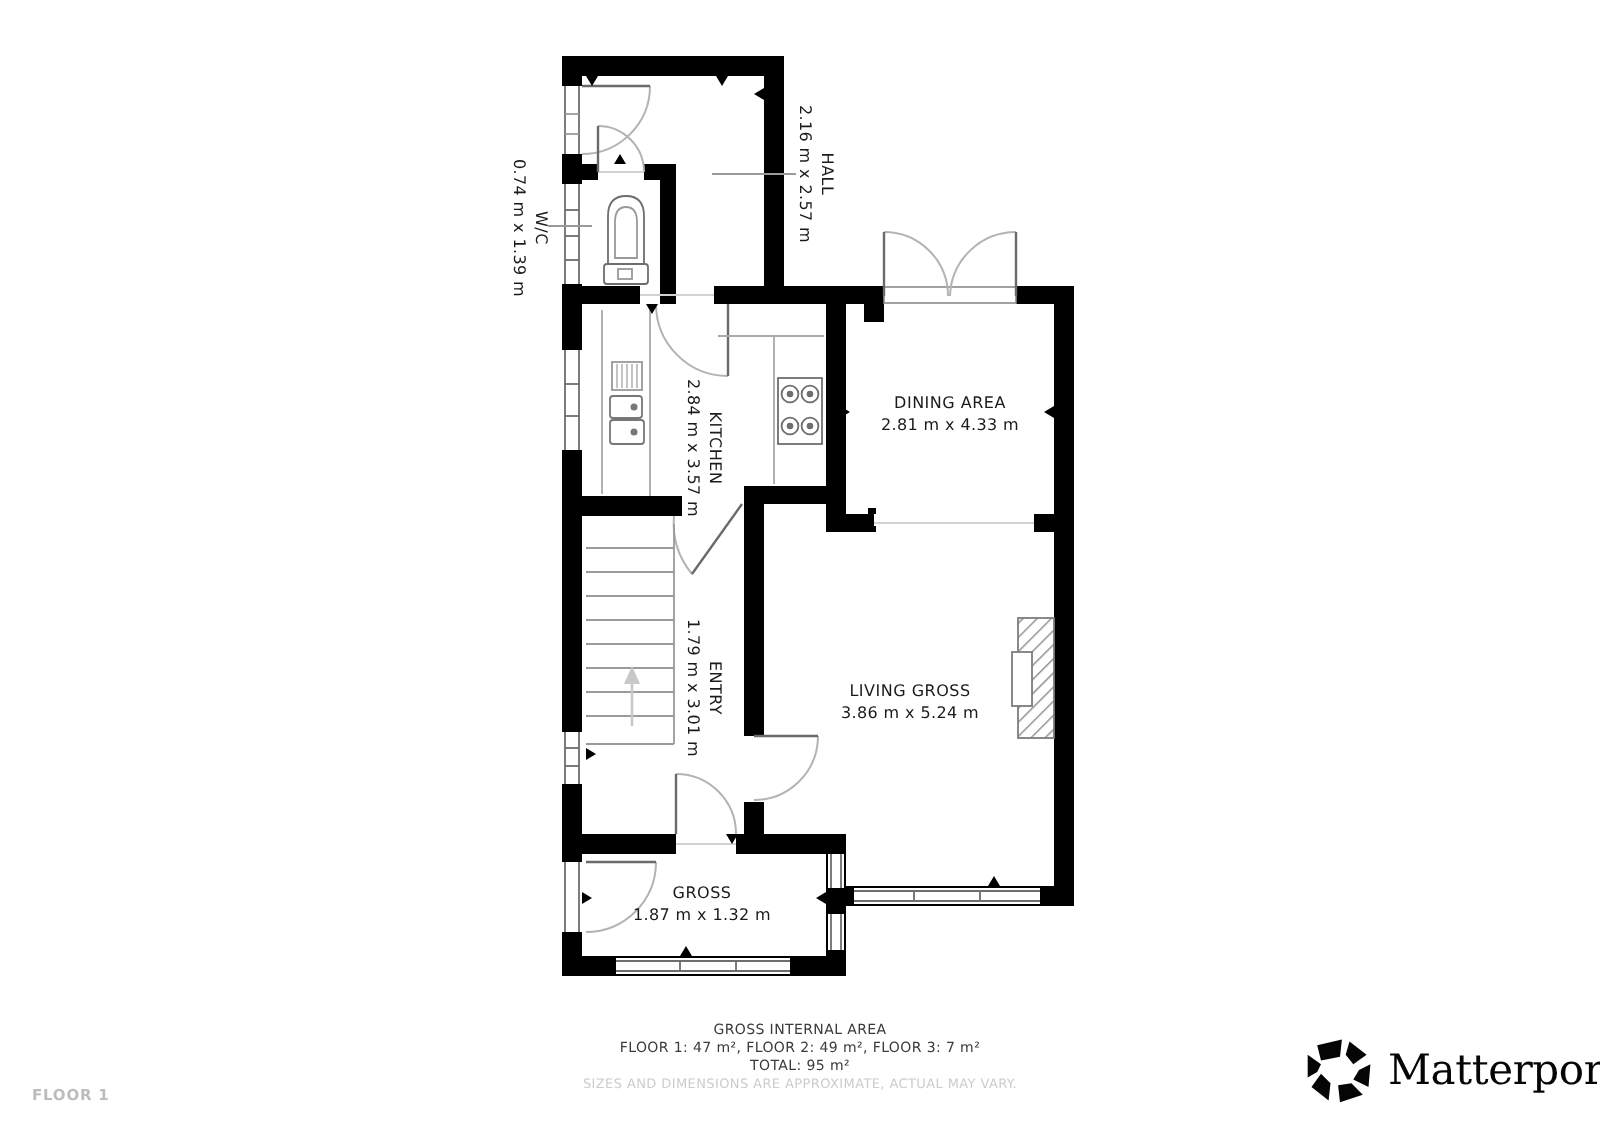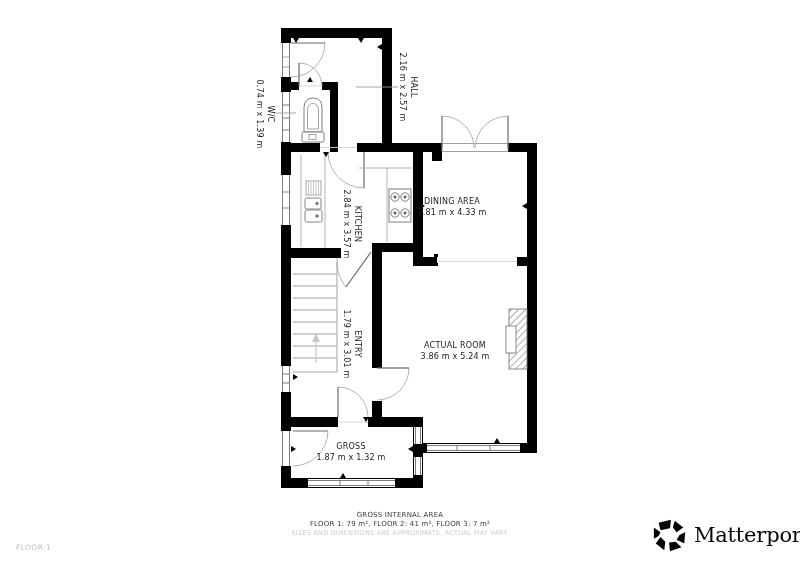--- a/index.html
+++ b/index.html
@@ -6,21 +6,21 @@
   .stage{position:relative;width:800px;height:565px;background:#ffffff;overflow:hidden;
          font-family:"DejaVu Sans","Liberation Sans",sans-serif;}
   .plan-svg{position:absolute;left:0;top:0;}
   .room-label{position:absolute;text-align:center;font-size:8px;line-height:11px;color:#1b1b1b;
               letter-spacing:.25px;white-space:nowrap;transform:translate(-50%,-50%);}
   .room-label.vert{transform:translate(-50%,-50%) rotate(90deg);}
   .room-label .dims{letter-spacing:.2px;}
   .footer{position:absolute;left:50%;top:511px;transform:translateX(-50%);text-align:center;
           font-size:7px;line-height:9px;color:#3b3b3b;letter-spacing:.2px;white-space:nowrap;}
   .footer .disclaimer{color:#cccccc;font-size:6.5px;}
-  .floor-indicator{position:absolute;left:16px;top:543px;font-size:7.5px;color:#bcbcbc;letter-spacing:.4px;}
+  .floor-indicator{position:absolute;left:16px;top:543px;font-size:7.5px;color:#bcbcbc;letter-spacing:.4px;font-weight:bold;}
   .brand{position:absolute;left:651px;top:515px;display:flex;align-items:center;}
   .brand .wordmark{font-family:"DejaVu Serif","Liberation Serif",serif;font-size:21px;color:#050505;
                    letter-spacing:-.2px;margin-left:5px;}
 </style>
 </head>
 <body>
 
 <div class="stage">
 
   <svg class="plan-svg" width="800" height="565" viewBox="0 0 800 565">
@@ -231,40 +231,41 @@
     <div class="dims">2.16 m x 2.57 m</div>
   </div>
   <div class="room-label vert" style="left:265px;top:114px;">
     <div class="name">W/C</div>
     <div class="dims">0.74 m x 1.39 m</div>
   </div>
   <div class="room-label vert" style="left:352px;top:224px;">
     <div class="name">KITCHEN</div>
     <div class="dims">2.84 m x 3.57 m</div>
   </div>
-  <div class="room-label" style="left:452px;top:207px;">
+  <div class="room-label" style="left:475px;top:207px;">
     <div class="name">DINING AREA</div>
     <div class="dims">2.81 m x 4.33 m</div>
   </div>
   <div class="room-label vert" style="left:352px;top:344px;">
     <div class="name">ENTRY</div>
     <div class="dims">1.79 m x 3.01 m</div>
   </div>
   <div class="room-label" style="left:455px;top:351px;">
-    <div class="name">ACTUAL ROOM</div>
+    <div class="name">LIVING GROSS</div>
     <div class="dims">3.86 m x 5.24 m</div>
   </div>
   <div class="room-label" style="left:351px;top:452px;">
     <div class="name">GROSS</div>
     <div class="dims">1.87 m x 1.32 m</div>
   </div>
 
   <div class="footer">
     <div>GROSS INTERNAL AREA</div>
-    <div>FLOOR 1: 79 m², FLOOR 2: 41 m², FLOOR 3: 7 m²</div>
+    <div>FLOOR 1: 47 m², FLOOR 2: 49 m², FLOOR 3: 7 m²</div>
+    <div>TOTAL: 95 m²</div>
     <div class="disclaimer">SIZES AND DIMENSIONS ARE APPROXIMATE, ACTUAL MAY VARY.</div>
   </div>
 
   <div class="floor-indicator">FLOOR 1</div>
 
   <div class="brand">
     <svg width="38" height="40" viewBox="0 0 40 40">
       <g fill="#050505">
         <polygon points="8,7 21,4 20,13 10,15"></polygon>
         <polygon points="25,5 34,12 27,17 23,12"></polygon>

